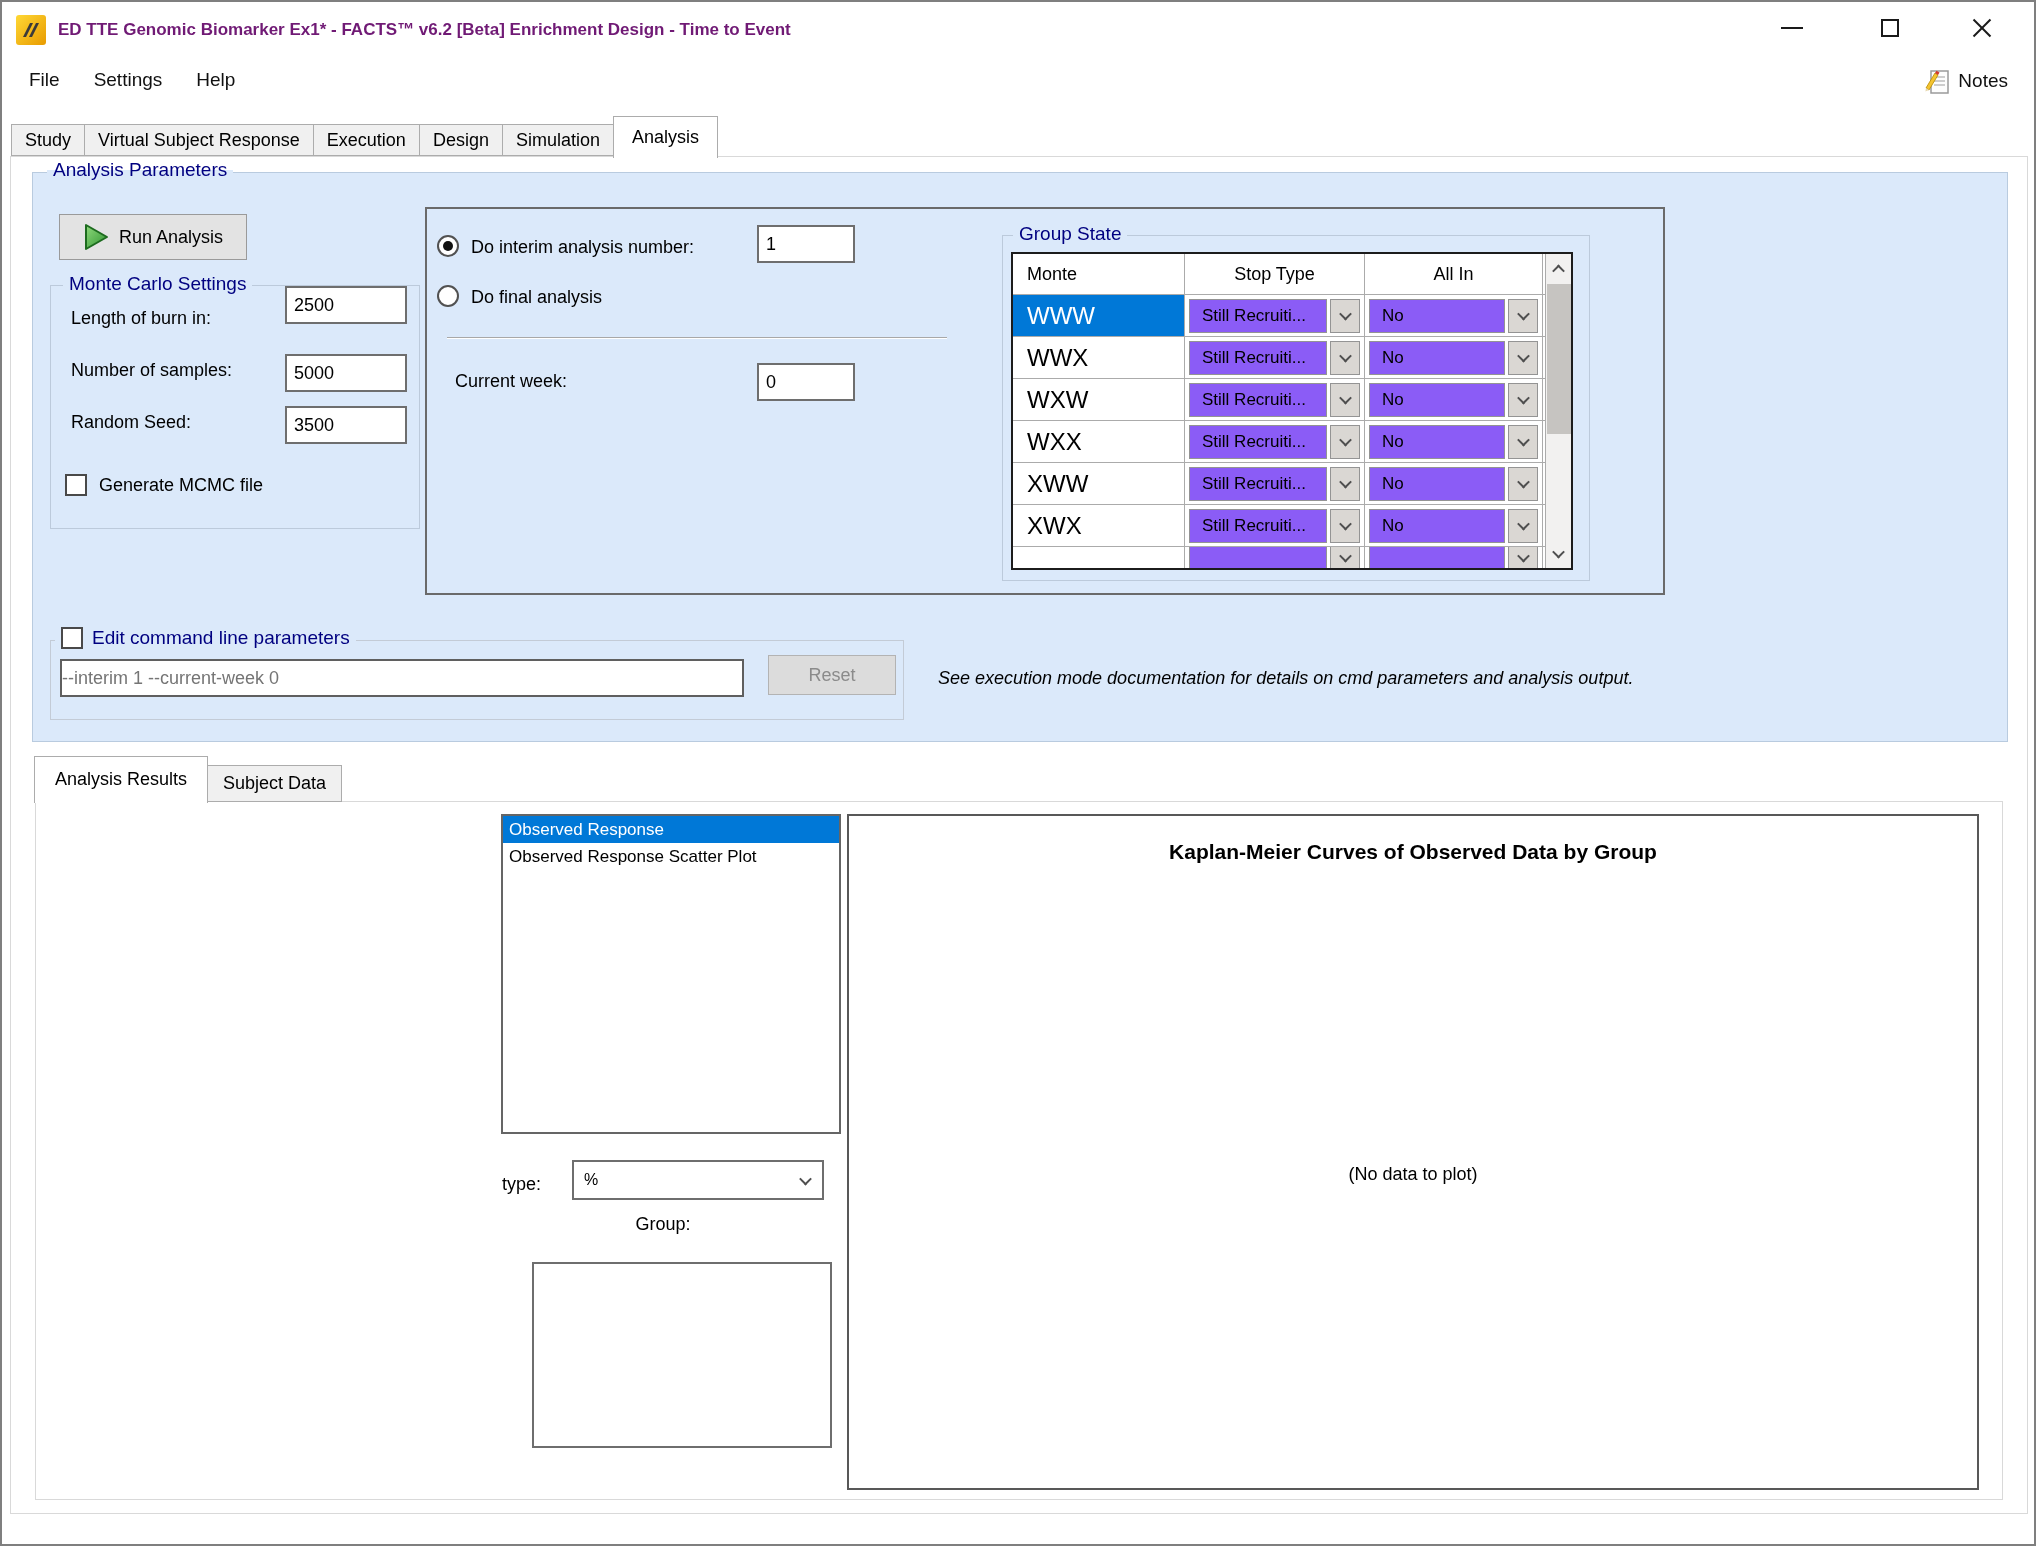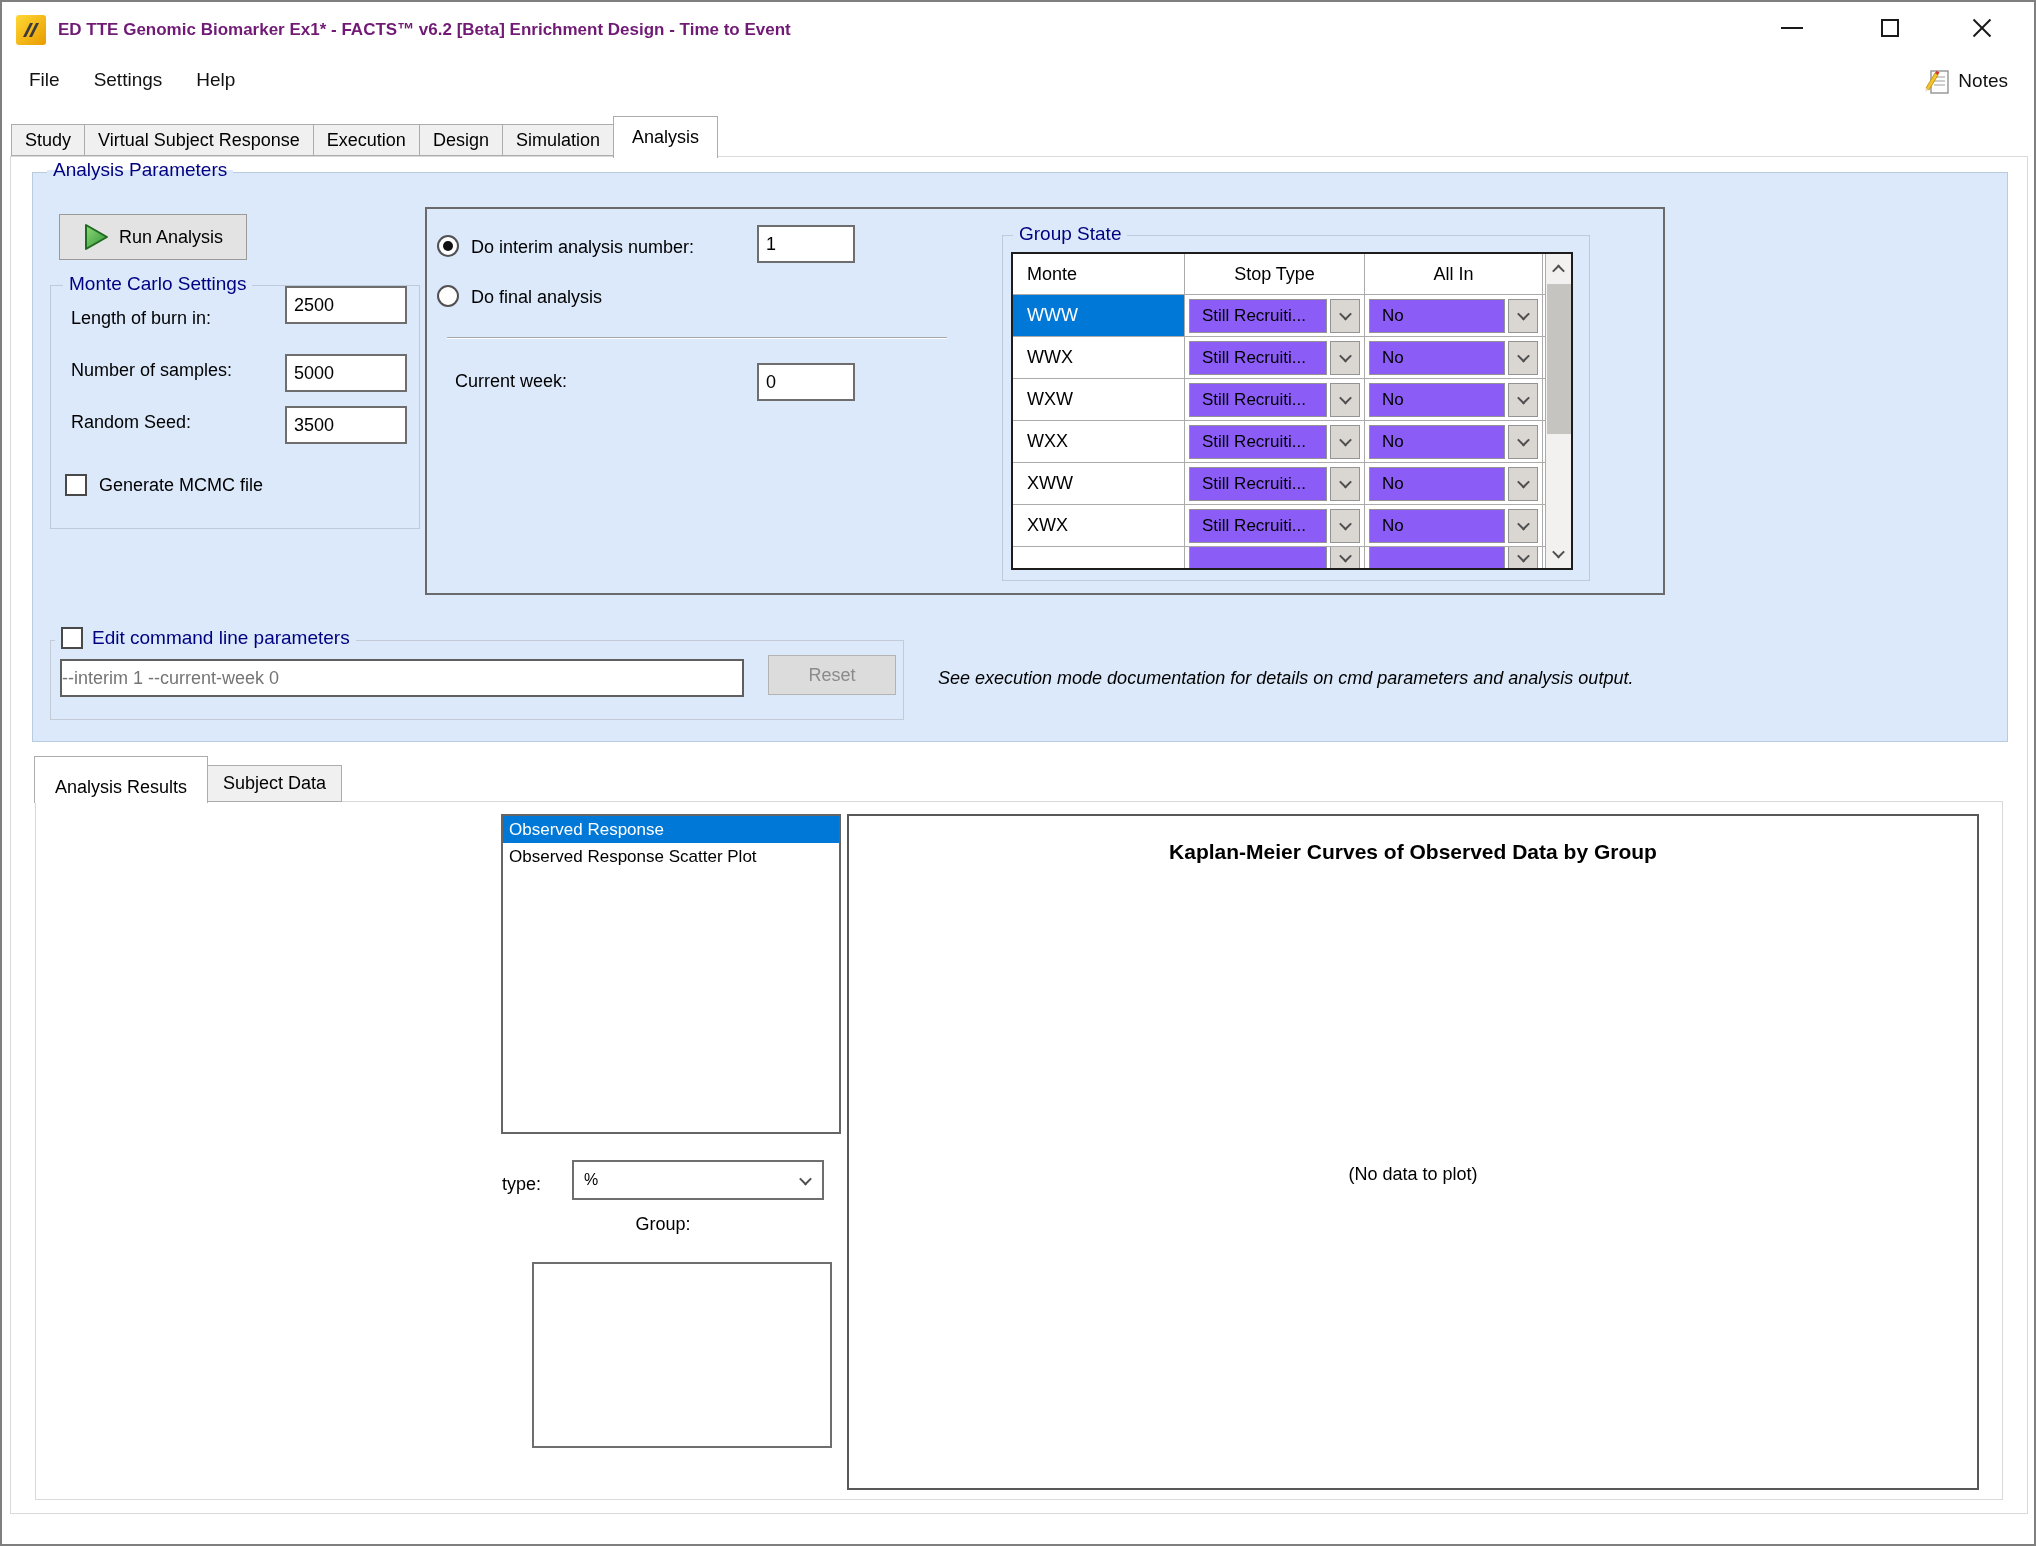--- a/index.html
+++ b/index.html
@@ -77,21 +77,21 @@
          background:#a8a8a8; border-bottom:1px solid #fff; }
 
   
   .gs { left:575px; top:26px; width:588px; height:346px; border-color:#bccadb; }
   .gtable { position:absolute; left:8px; top:16px; width:562px; height:318px;
             border:2px solid #1c1c1c; background:#fff; display:flex; flex-direction:column;
             overflow:hidden; }
   .grow { display:flex; height:42px; flex:none; border-top:1px solid #ababab; }
   .grow.header { height:40px; border-top:none; }
   .gcell { border-right:1px solid #ababab; overflow:hidden; display:flex; align-items:center; }
-  .c-group { width:172px; font-size:18px; padding-left:14px; }
+  .c-group { width:172px; font-size:24px; padding-left:14px; }
   .c-stop  { width:180px; } .c-allin { width:178px; }
   .header .gcell { font-size:18px; background:#fff; }
   .header .c-stop, .header .c-allin { justify-content:center; padding-left:0; }
   .grow.selrow .c-group { background:#0078d7; color:#fff; }
   .combo { flex:1; display:flex; gap:3px; margin:3px 4px; height:34px; }
   .combo-text { flex:1; background:#8b5cf6; border:1px solid #949494; font-size:17px;
                 display:flex; align-items:center; padding-left:12px; overflow:hidden;
                 white-space:nowrap; }
   .combo-arrow { width:30px; background:#dad7d3; border:1px solid #949494; display:flex;
                  align-items:center; justify-content:center; }
@@ -116,21 +116,21 @@
                display:flex; align-items:center; justify-content:center; }
   .cmd-note { position:absolute; left:905px; top:495px; font-style:italic; font-size:18px;
               white-space:nowrap; }
 
   
   .res-tabs { position:absolute; left:33px; top:753px; height:47px; display:flex;
               align-items:flex-end; z-index:5; }
   .rtab { height:37px; line-height:35px; padding:0 15px; font-size:18px; background:#f0f0f0;
           border:1px solid #acacac; margin-left:-1px; white-space:nowrap; }
   .rtab.active { height:47px; line-height:45px; background:#fff; border-bottom:none;
-                 margin-bottom:-1px; padding:8px 20px; z-index:6; }
+                 margin-bottom:-1px; padding:0 20px; z-index:6; }
   .res-panel { position:absolute; left:33px; top:799px; width:1968px; height:699px;
                border:1px solid #d9d9d9; background:#fff; }
 
   .plot-list { position:absolute; left:465px; top:12px; width:340px; height:320px;
                border:2px solid #656565; background:#fff; }
   .pl-item { height:27px; line-height:27px; font-size:17px; padding-left:6px; white-space:nowrap; }
   .pl-item.sel { background:#0078d7; color:#fff; }
 
   .plot { position:absolute; left:811px; top:12px; width:1132px; height:676px;
           border:2px solid #585858; background:#fff; }

